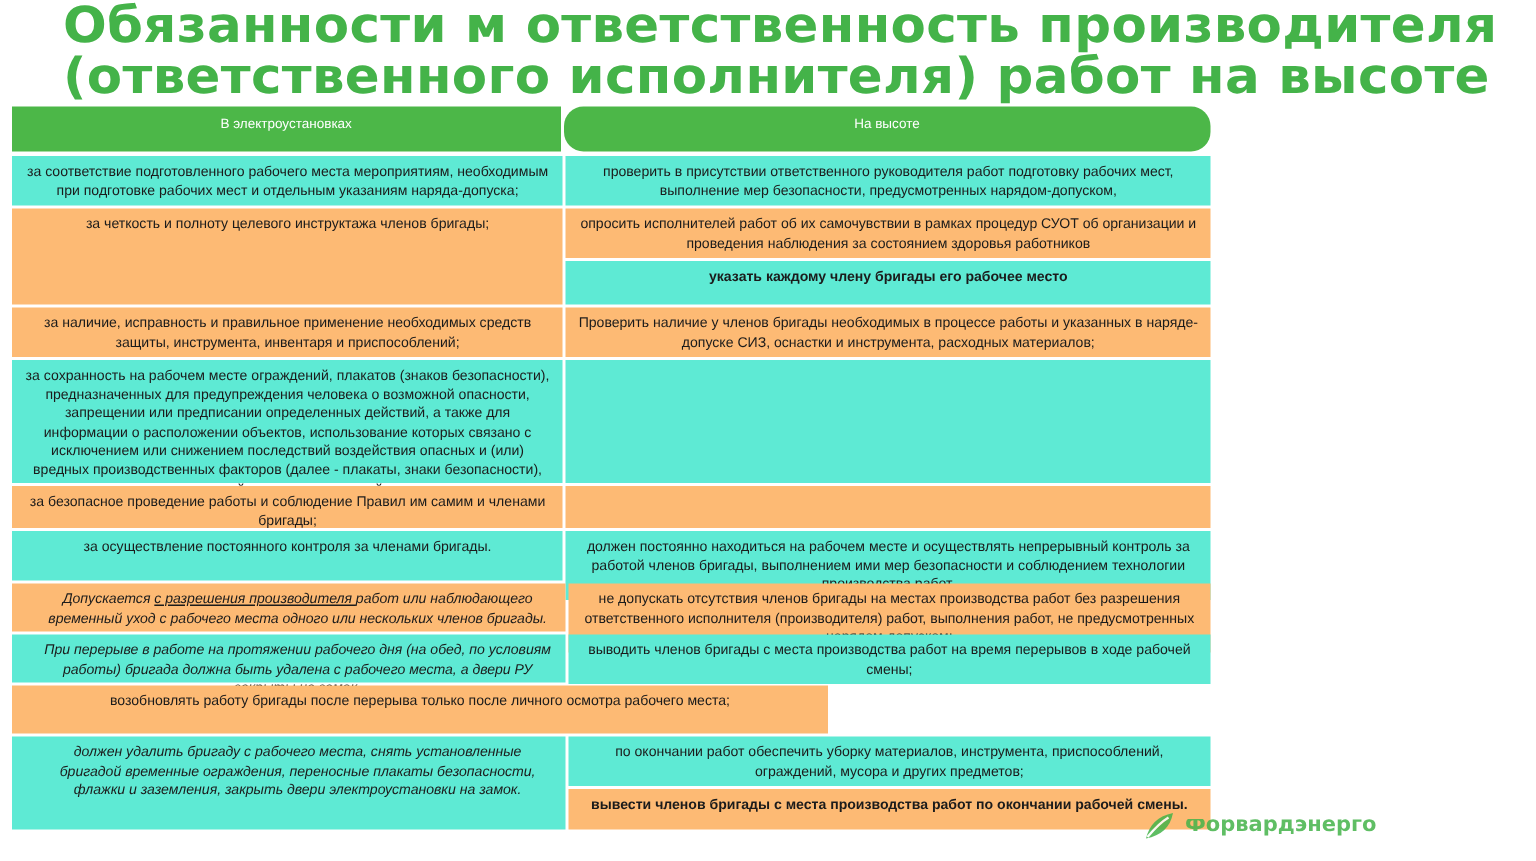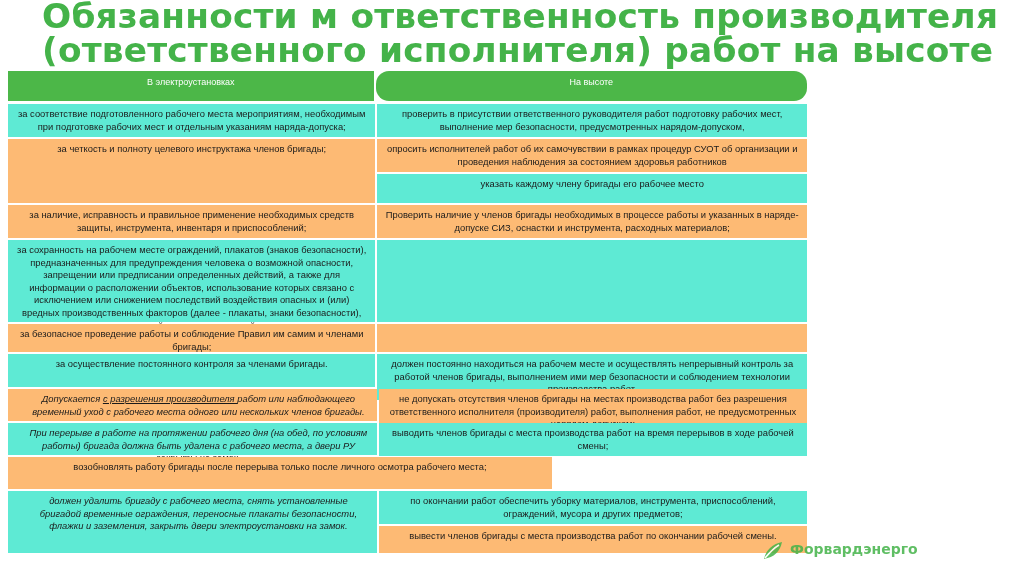--- a/index.html
+++ b/index.html
@@ -25,21 +25,21 @@
     .hdr .c1 { width: 461px; margin-right: 2px; }
     .hdr .c2 { width: 544px; border-radius: 13px; }
     .row { display: flex; margin-bottom: 2px; }
     .cell {
       font-size: 9.4px; line-height: 12.6px; color: #1b1b1b; box-sizing: border-box;
       padding: 4px 8px 4px 8px;
     }
     .left { width: 461px; margin-right: 2px; }
     .right { width: 544px; display: flex; flex-direction: column; }
     .right .cell { flex: 1; }
-    .right .cell + .cell { margin-top: 2px; }
+    .right .cell + .cell { margin-top: 2px; font-weight: bold; }
     .dark { background: #5eead4; text-align: center; }
     .light { background: #fdba74; text-align: center; }
     .ital { font-style: italic; padding-left: 20px; }
     .ul { text-decoration: underline; }
     .logo {
       position: absolute; left: 762px; top: 540px; display: flex; align-items: center;
       opacity: 0.85;
     }
     .logo-text {
       color: #44b349; font-weight: bold; font-size: 14px; font-family: "DejaVu Sans", sans-serif;

